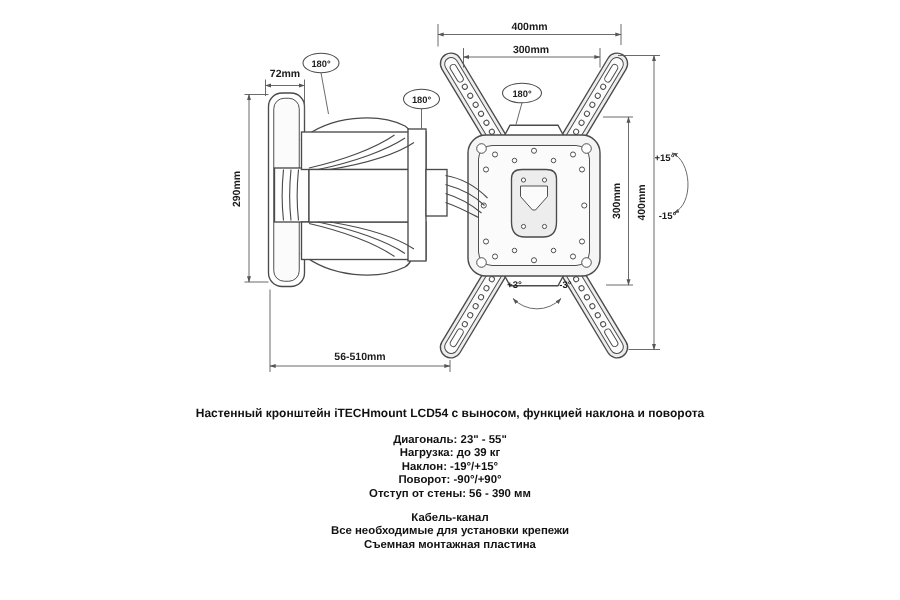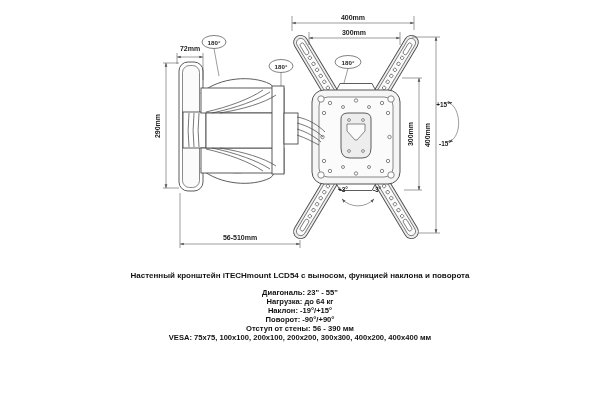--- a/index.html
+++ b/index.html
@@ -192,21 +192,25 @@
       <line class="dim" x1="348" y1="68.5" x2="344" y2="83"></line>
       <ellipse class="badge" cx="348" cy="62" rx="13" ry="6.5"></ellipse>
       <text class="badgetxt" x="348" y="64.5">180°</text>
     </g>
   </svg>
 
   <h1 class="title">Настенный кронштейн iTECHmount LCD54 с выносом, функцией наклона и поворота</h1>
 
   <ul class="specs">
     <li>Диагональ: 23" - 55"</li>
-    <li>Нагрузка: до 64 кг</li>
+    <li>Нагрузка: до 39 кг</li>
     <li>Наклон: -19°/+15°</li>
     <li>Поворот: -90°/+90°</li>
     <li>Отступ от стены: 56 - 390 мм</li>
-    <li>VESA: 75x75, 100x100, 200x100, 200x200, 300x300, 400x200, 400x400 мм</li>
   </ul>
 
+  <ul class="features">
+    <li>Кабель-канал</li>
+    <li>Все необходимые для установки крепежи</li>
+    <li>Съемная монтажная пластина</li>
+  </ul>
 
 </div>
 
 </body></html>

